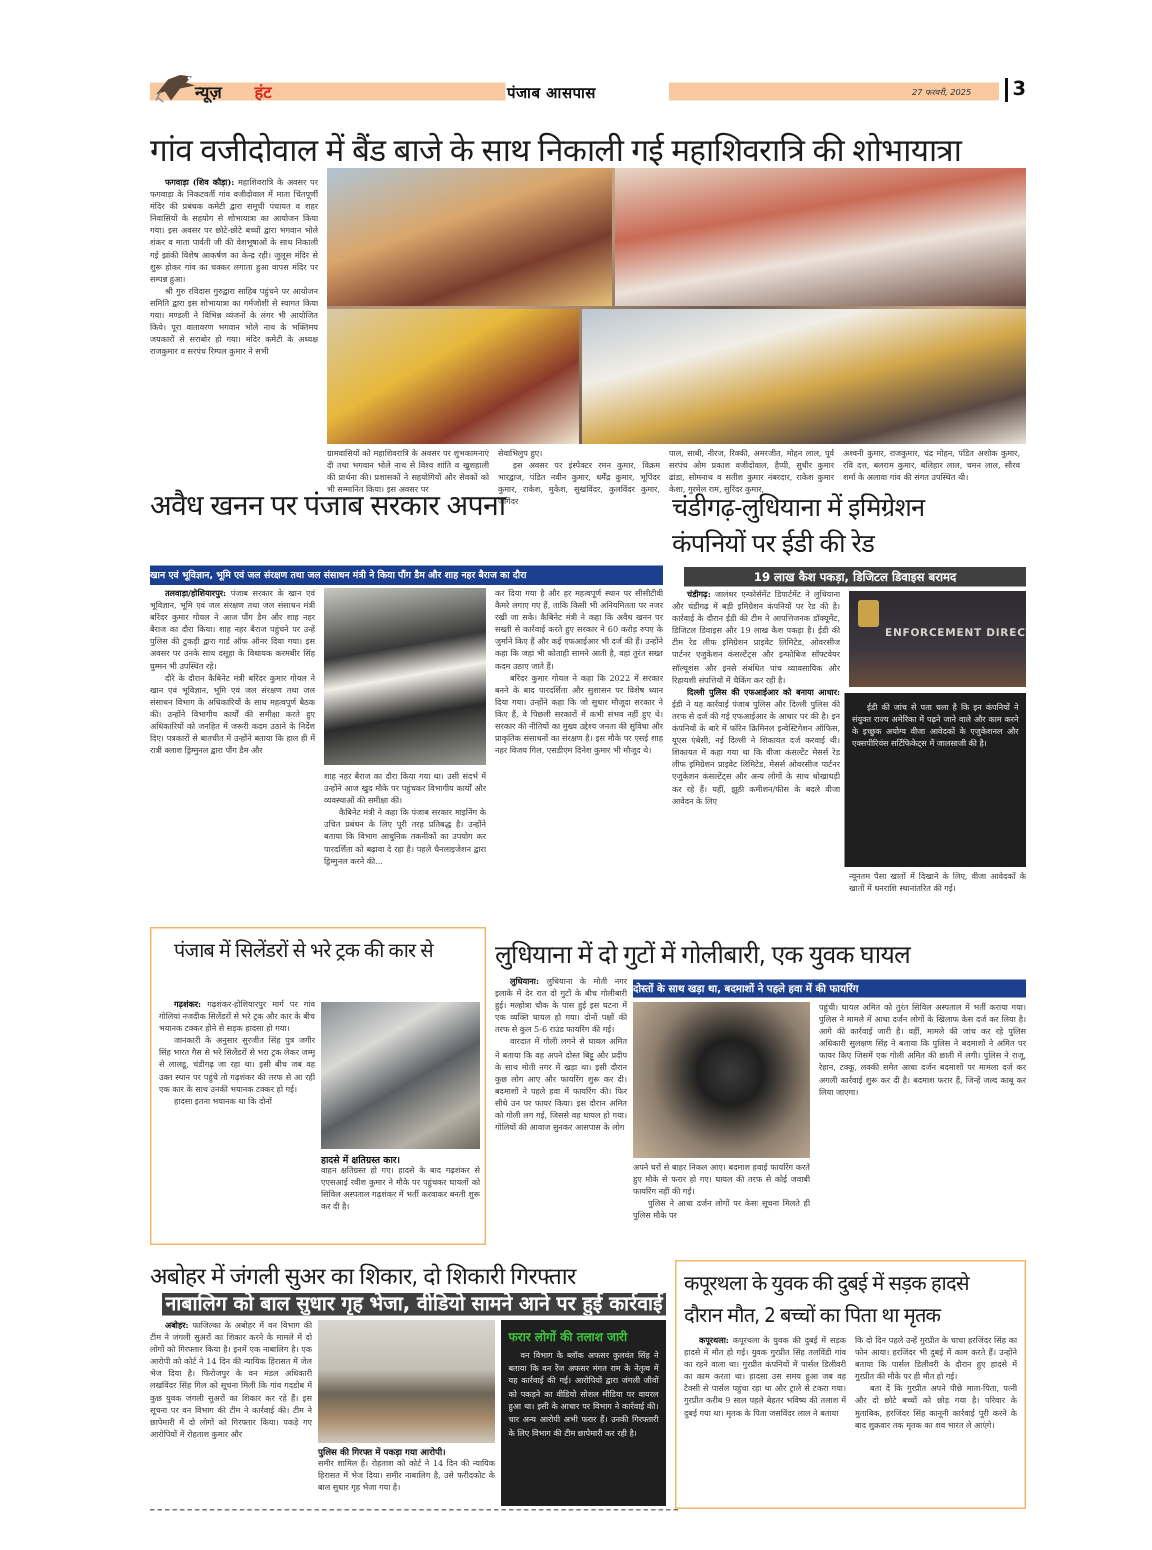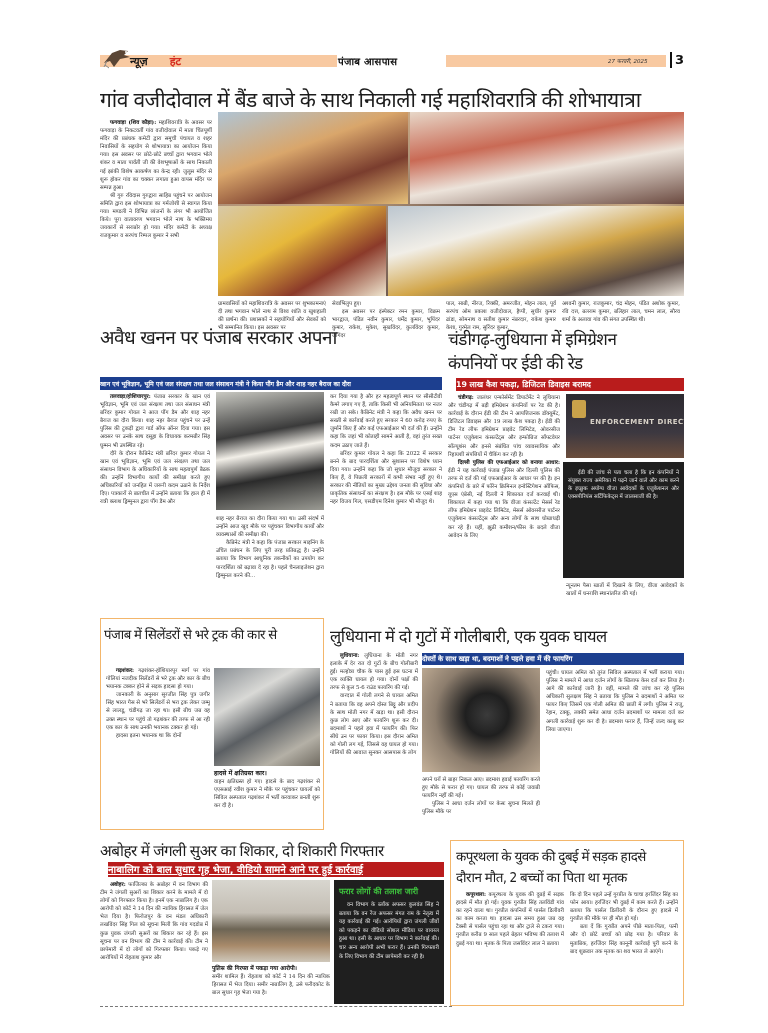--- a/index.html
+++ b/index.html
@@ -15,21 +15,21 @@
   .mh-band { position: absolute; top: 2px; height: 12px; background: #f8c9a1; }
   .logo-bird { position: absolute; left: 2px; top: -6px; width: 30px; height: 22px; }
   .logo-text { position: absolute; left: 30px; top: 0px; font-weight: bold; font-size: 11px; color: #1a1a1a; font-family: "DejaVu Sans", sans-serif; }
   .logo-text .accent { color: #d62b1f; margin-left: 18px; }
   .section-name { position: absolute; left: 238px; top: 1px; font-size: 10px; font-weight: bold; color: #111; letter-spacing: 0.3px; text-align: center; }
   .mh-date { position: absolute; left: 508px; top: 4px; font-size: 5.5px; color: #333; font-style: italic; }
   .page-num { position: absolute; left: 570px; top: -1px; font-size: 13px; font-weight: bold; color: #111; border-left: 2px solid #111; padding-left: 3px; line-height: 16px; }
   .headline { font-family: "DejaVu Sans Condensed", "DejaVu Sans", sans-serif; font-weight: normal; color: #1c1c1c; letter-spacing: -0.5px; white-space: nowrap; }
   .photo { background: linear-gradient(135deg, #9a7c6a, #c7a785 30%, #6f5a50 55%, #d4b48c 80%, #4b3e39); overflow: hidden; }
   .deck-blue { background: #1d3f8f; color: #fff; font-weight: bold; font-size: 7.2px; text-align: left; line-height: 13px; white-space: nowrap; overflow: hidden; }
-  .deck-maroon { background: #b91c1c; color: #fff; font-weight: bold; white-space: nowrap; overflow: hidden; }
+  .deck-maroon { background: #404040; color: #fff; font-weight: bold; text-align: center; white-space: nowrap; overflow: hidden; }
   .dark-box { background: #1f1f1f; color: #e8e8e8; }
   .dark-box .h { color: #3ec23e; font-weight: bold; }
   .dark-box .body { font-family: "DejaVu Serif", serif; font-size: 5.4px; line-height: 8.1px; text-align: justify; }
   .caption-bold { font-weight: bold; font-size: 6.2px; color: #111; }
   .orange-frame { border: 1.5px solid #f3b66b; }
   .dashed { border-bottom: 1px dashed #777; }
 </style>
 </head>
 <body>
 
@@ -102,21 +102,21 @@
   <div class="abs photo" style="left:466px;top:354px;width:118px;height:64px;background:linear-gradient(180deg,#2d2a30,#3c3840 60%,#6b4d3c);">
     <div style="position:absolute;left:6px;top:6px;width:14px;height:18px;background:#c9a24a;border-radius:2px;"></div>
     <div style="position:absolute;left:24px;top:24px;color:#d8d2c8;font-size:7px;font-weight:bold;letter-spacing:0.5px;white-space:nowrap;">ENFORCEMENT DIRECTORATE</div>
   </div>
   <div class="abs dark-box" style="left:463px;top:422px;width:121px;height:116px;padding:4px 5px;">
     <div class="body" style="margin-top:2px;text-indent:10px;">ईडी की जांच से पता चला है कि इन कंपनियों ने संयुक्त राज्य अमेरिका में पढ़ने जाने वाले और काम करने के इच्छुक अयोग्य वीजा आवेदकों के एजुकेशनल और एक्सपीरियंस सर्टिफिकेट्स में जालसाजी की है।</div>
   </div>
   <div class="abs txt" style="left:466px;top:541px;width:118px;height:30px;">न्यूनतम पैसा खातों में दिखाने के लिए, वीजा आवेदकों के खातों में धनराशि स्थानांतरित की गई।</div>
 
   <div class="abs orange-frame" style="left:0;top:578px;width:224px;height:212px;"></div>
-  <div class="abs headline" style="left:4px;top:585px;width:218px;font-size:13.2px;line-height:19px;">
+  <div class="abs headline" style="left:16px;top:585px;width:218px;font-size:13.2px;line-height:19px;">
     <div>पंजाब में सिलेंडरों से भरे ट्रक की कार से</div>
   </div>
   <div class="abs txt" style="left:6px;top:626px;width:104px;height:160px;">
     <p><b>गढ़शंकर:</b> <span>गढ़शंकर-होशियारपुर मार्ग पर गांव गोलियां नजदीक सिलेंडरों से भरे ट्रक और कार के बीच भयानक टक्कर होने से सड़क हादसा हो गया।</span></p>
     <p>जानकारी के अनुसार सुरजीत सिंह पुत्र जगीर सिंह भारत गैस से भरे सिलेंडरों से भरा ट्रक लेकर जम्मू से लालडू, चंडीगढ़ जा रहा था। इसी बीच जब वह उक्त स्थान पर पहुंचे तो गढ़शंकर की तरफ से आ रही एक कार के साथ उनकी भयानक टक्कर हो गई।</p>
     <p>हादसा इतना भयानक था कि दोनों</p>
   </div>
   <div class="abs photo" style="left:114px;top:628px;width:106px;height:98px;background:linear-gradient(150deg,#8a8f94,#d9d9d6 30%,#5b5f63 55%,#b4b0a6 80%,#6f6a60);"></div>
   <div class="abs caption-bold" style="left:114px;top:728px;width:106px;">हादसे में क्षतिग्रस्त कार।</div>
   <div class="abs txt" style="left:114px;top:737px;width:106px;height:48px;">वाहन क्षतिग्रस्त हो गए। हादसे के बाद गढ़शंकर से एएसआई रवीश कुमार ने मौके पर पहुंचकर घायलों को सिविल अस्पताल गढ़शंकर में भर्ती करवाकर बनती शुरू कर दी है।</div>
@@ -128,21 +128,21 @@
     <p>वारदात में गोली लगने से घायल अमित ने बताया कि वह अपने दोस्त बिट्टू और प्रदीप के साथ मोती नगर में खड़ा था। इसी दौरान कुछ लोग आए और फायरिंग शुरू कर दी। बदमाशों ने पहले हवा में फायरिंग की। फिर सीधे उन पर फायर किया। इस दौरान अमित को गोली लग गई, जिससे वह घायल हो गया। गोलियों की आवाज सुनकर आसपास के लोग</p>
   </div>
   <div class="abs photo" style="left:322px;top:628px;width:118px;height:104px;background:radial-gradient(circle at 55% 45%,#3b3b3b 0,#1f1f1f 25%,#8c7d6d 60%,#c6b29a 100%);"></div>
   <div class="abs txt" style="left:322px;top:735px;width:118px;height:58px;">
     <span>अपने घरों से बाहर निकल आए। बदमाश हवाई फायरिंग करते हुए मौके से फरार हो गए। घायल की तरफ से कोई जवाबी फायरिंग नहीं की गई।</span>
     <p>पुलिस ने आधा दर्जन लोगों पर केसः सूचना मिलते ही पुलिस मौके पर</p>
   </div>
   <div class="abs txt" style="left:446px;top:628px;width:138px;height:165px;">पहुंची। घायल अमित को तुरंत सिविल अस्पताल में भर्ती कराया गया। पुलिस ने मामले में आधा दर्जन लोगों के खिलाफ केस दर्ज कर लिया है। आगे की कार्रवाई जारी है। वहीं, मामले की जांच कर रहे पुलिस अधिकारी सुलक्षण सिंह ने बताया कि पुलिस ने बदमाशों ने अमित पर फायर किए जिसमें एक गोली अमित की छाती में लगी। पुलिस ने राजू, रेहान, टक्कू, लक्की समेत आधा दर्जन बदमाशों पर मामला दर्ज कर अगली कार्रवाई शुरू कर दी है। बदमाश फरार हैं, जिन्हें जल्द काबू कर लिया जाएगा।</div>
 
   <div class="abs headline" style="left:0;top:800px;width:344px;font-size:15.3px;line-height:22px;">अबोहर में जंगली सुअर का शिकार, दो शिकारी गिरफ्तार</div>
-  <div class="abs deck-maroon" style="left:8px;top:822px;width:336px;height:15px;font-size:10px;line-height:15px;text-decoration:underline;">नाबालिग को बाल सुधार गृह भेजा, वीडियो सामने आने पर हुई कार्रवाई</div>
+  <div class="abs deck-maroon" style="left:8px;top:822px;width:336px;height:15px;font-size:13px;line-height:15px;">नाबालिग को बाल सुधार गृह भेजा, वीडियो सामने आने पर हुई कार्रवाई</div>
   <div class="abs txt" style="left:0;top:840px;width:108px;height:126px;">
     <p><b>अबोहर:</b> <span>फाजिल्का के अबोहर में वन विभाग की टीम ने जंगली सुअरों का शिकार करने के मामले में दो लोगों को गिरफ्तार किया है। इनमें एक नाबालिग है। एक आरोपी को कोर्ट ने 14 दिन की न्यायिक हिरासत में जेल भेज दिया है। फिरोजपुर के वन मंडल अधिकारी लखविंदर सिंह गिल को सूचना मिली कि गांव गदडोब में कुछ युवक जंगली सुअरों का शिकार कर रहे हैं। इस सूचना पर वन विभाग की टीम ने कार्रवाई की। टीम ने छापेमारी में दो लोगों को गिरफ्तार किया। पकड़े गए आरोपियों में रोहताश कुमार और</span></p>
   </div>
   <div class="abs photo" style="left:112px;top:840px;width:118px;height:82px;background:linear-gradient(180deg,#d8d6cf,#c4beb4 40%,#6d6555 60%,#a88a6a 80%,#cfc8bb);"></div>
   <div class="abs caption-bold" style="left:112px;top:924px;width:118px;font-size:5.8px;">पुलिस की गिरफ्त में पकड़ा गया आरोपी।</div>
   <div class="abs txt" style="left:112px;top:932px;width:118px;height:34px;">समीर शामिल हैं। रोहताश को कोर्ट ने 14 दिन की न्यायिक हिरासत में भेज दिया। समीर नाबालिग है, उसे फरीदकोट के बाल सुधार गृह भेजा गया है।</div>
   <div class="abs dark-box" style="left:234px;top:840px;width:110px;height:124px;padding:6px 5px;">
     <div class="h" style="font-size:8px;line-height:12px;white-space:nowrap;">फरार लोगों की तलाश जारी</div>
     <div class="body" style="margin-top:2px;text-indent:8px;font-size:5.4px;line-height:8.6px;">वन विभाग के ब्लॉक अफसर कुलवंत सिंह ने बताया कि वन रेंज अफसर मंगत राम के नेतृत्व में यह कार्रवाई की गई। आरोपियों द्वारा जंगली जीवों को पकड़ने का वीडियो सोशल मीडिया पर वायरल हुआ था। इसी के आधार पर विभाग ने कार्रवाई की। चार अन्य आरोपी अभी फरार हैं। उनकी गिरफ्तारी के लिए विभाग की टीम छापेमारी कर रही है।</div>
   </div>

